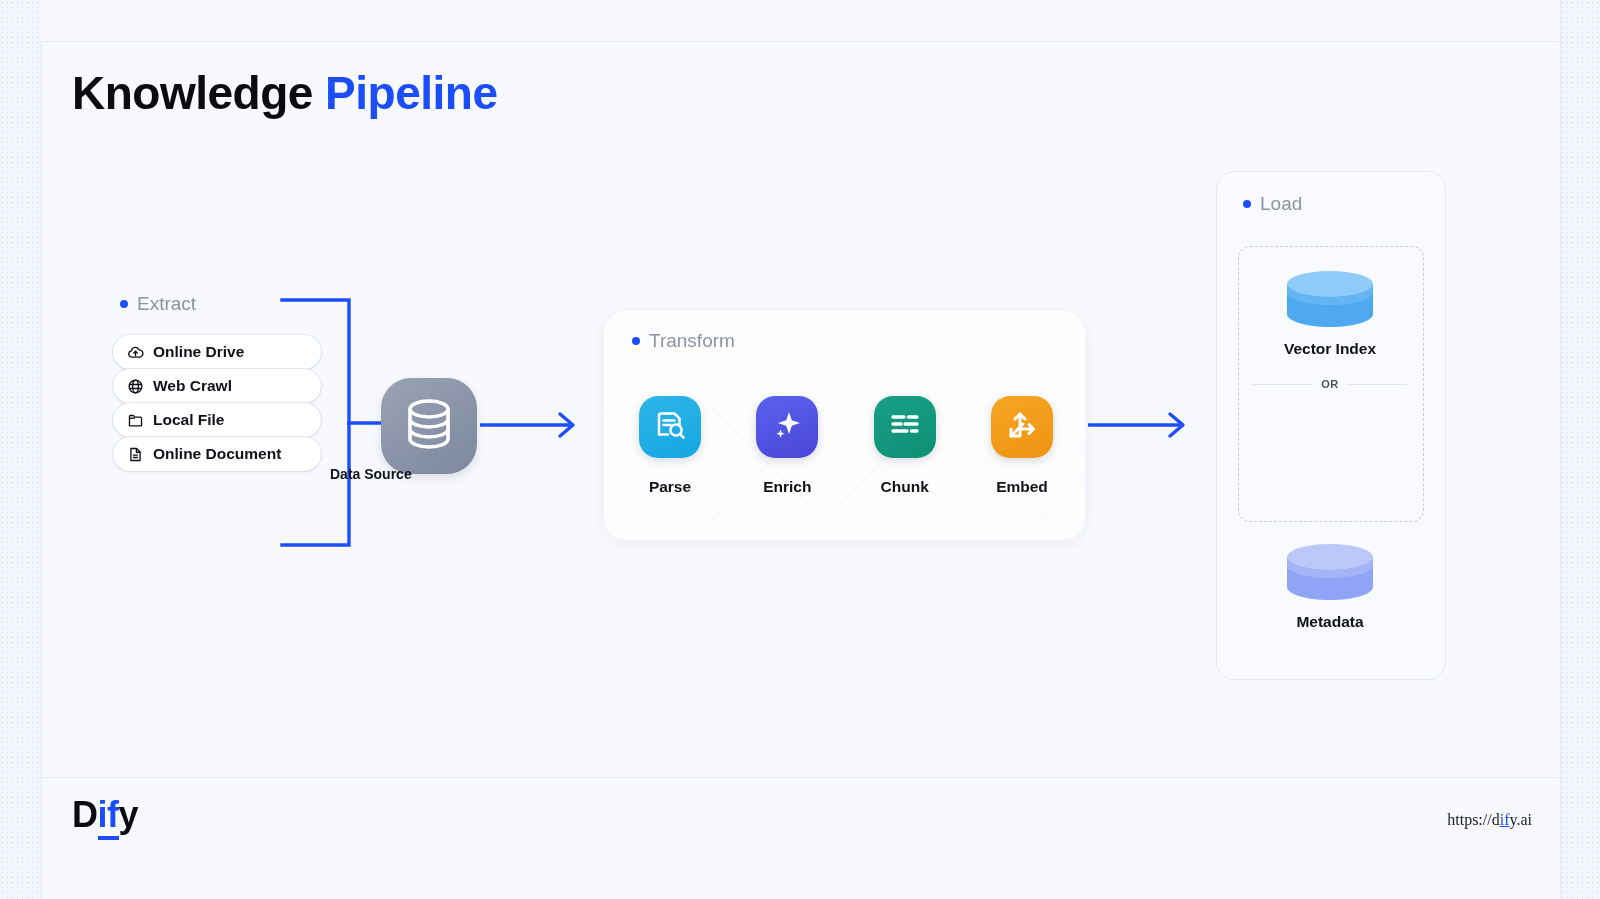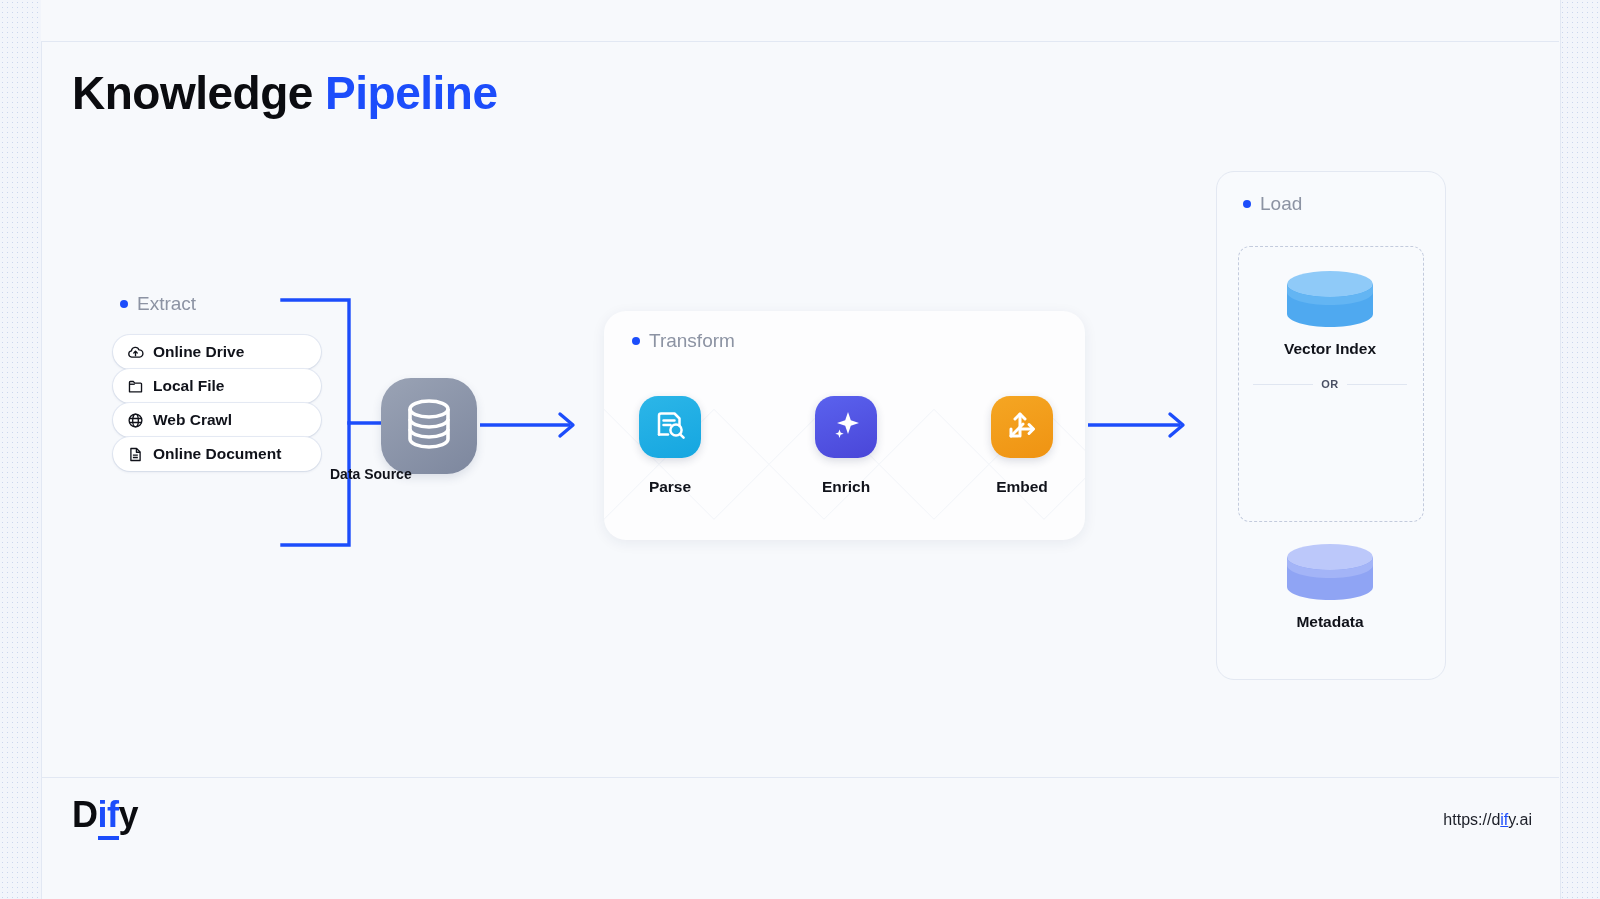--- a/index.html
+++ b/index.html
@@ -283,20 +283,21 @@
     border-bottom: 4px solid #1c4dfb;
     padding-bottom: 1px;
   }
   #footer-url {
     position: absolute;
     right: 68px;
     top: 811px;
     font-size: 16px;
     color: #1c1f28;
     white-space: nowrap;
+    font-family: Liberation Serif, serif;
   }
   #footer-url .u-blue {
     color: #1c4dfb;
     text-decoration: underline;
   }
 </style>
 </head>
 <body>
 
 <div id="canvas">
@@ -322,37 +323,37 @@
           <path d="M6.5 18.5A4.5 4.5 0 0 1 6.2 9.6a5.6 5.6 0 0 1 10.8-1.2A4 4 0 0 1 17.8 18.5z"></path>
           <path d="M12 16.5v-6"></path>
             <path d="M9.6 12.6L12 10.2l2.4 2.4"></path>
         </svg>
       </span>
       <span>Online Drive</span>
     </div>
 
     <div class="pill">
       <span>
-        <svg width="17" height="17" viewBox="0 0 24 24" fill="none" stroke="#10121a" stroke-width="1.9" stroke-linejoin="round">
-          <path d="M3.5 19.5V6.2a1.2 1.2 0 0 1 1.2-1.2h4.4l1.8 2.3h8.4a1.2 1.2 0 0 1 1.2 1.2v11z"></path>
-          <path d="M3.5 8.8h7.4"></path>
-        </svg>
-      </span>
-      <span>Local File</span>
-    </div>
-
-    <div class="pill">
-      <span>
         <svg width="17" height="17" viewBox="0 0 24 24" fill="none" stroke="#10121a" stroke-width="1.9">
           <circle cx="12" cy="12" r="9"></circle>
           <ellipse cx="12" cy="12" rx="4" ry="9"></ellipse>
           <path d="M3.3 9.2h17.4M3.3 14.8h17.4"></path>
         </svg>
       </span>
       <span>Web Crawl</span>
+    </div>
+
+    <div class="pill">
+      <span>
+        <svg width="17" height="17" viewBox="0 0 24 24" fill="none" stroke="#10121a" stroke-width="1.9" stroke-linejoin="round">
+          <path d="M3.5 19.5V6.2a1.2 1.2 0 0 1 1.2-1.2h4.4l1.8 2.3h8.4a1.2 1.2 0 0 1 1.2 1.2v11z"></path>
+          <path d="M3.5 8.8h7.4"></path>
+        </svg>
+      </span>
+      <span>Local File</span>
     </div>
 
     <div class="pill">
       <span>
         <svg width="17" height="17" viewBox="0 0 24 24" fill="none" stroke="#10121a" stroke-width="1.9" stroke-linejoin="round">
           <path d="M5.5 3.5h8l5 5v12h-13z"></path>
           <path d="M13.3 3.6v5.2h5.1"></path>
           <path d="M8.3 12.8h7M8.3 16.2h7"></path>
         </svg>
       </span>
@@ -415,20 +416,33 @@
         <span>
           <svg width="36" height="36" viewBox="0 0 36 36" fill="#ffffff">
             <path d="M20 5l2.8 8.2L31 16l-8.2 2.8L20 27l-2.8-8.2L9 16l8.2-2.8z"></path>
             <path d="M11.5 22.5l1.1 3.1 3.1 1.1-3.1 1.1-1.1 3.1-1.1-3.1-3.1-1.1 3.1-1.1z"></path>
           </svg>
         </span>
       </div>
       <div class="step-label">Enrich</div>
     </div>
 
+    <div class="step">
+      <div class="step-tile tile-chunk">
+        <span>
+          <svg width="36" height="36" viewBox="0 0 36 36" fill="none" stroke="#ffffff" stroke-width="3.4" stroke-linecap="round">
+            <path d="M6 10h11M21.5 10h8.5"></path>
+            <path d="M6 17h8"></path>
+            <path d="M18 17h12"></path>
+            <path d="M6 24h14M24.5 24h5.5"></path>
+          </svg>
+        </span>
+      </div>
+      <div class="step-label">Chunk</div>
+    </div>
 
     <div class="step">
       <div class="step-tile tile-embed">
         <span>
           <svg width="36" height="36" viewBox="0 0 36 36" fill="none" stroke="#ffffff" stroke-width="3" stroke-linecap="round" stroke-linejoin="round">
             <path d="M16 29V7"></path>
             <path d="M11 12l5-5 5 5"></path>
             <path d="M7 29l12-12"></path>
             <path d="M7 22v7h7"></path>
             <path d="M16 22h13"></path>

